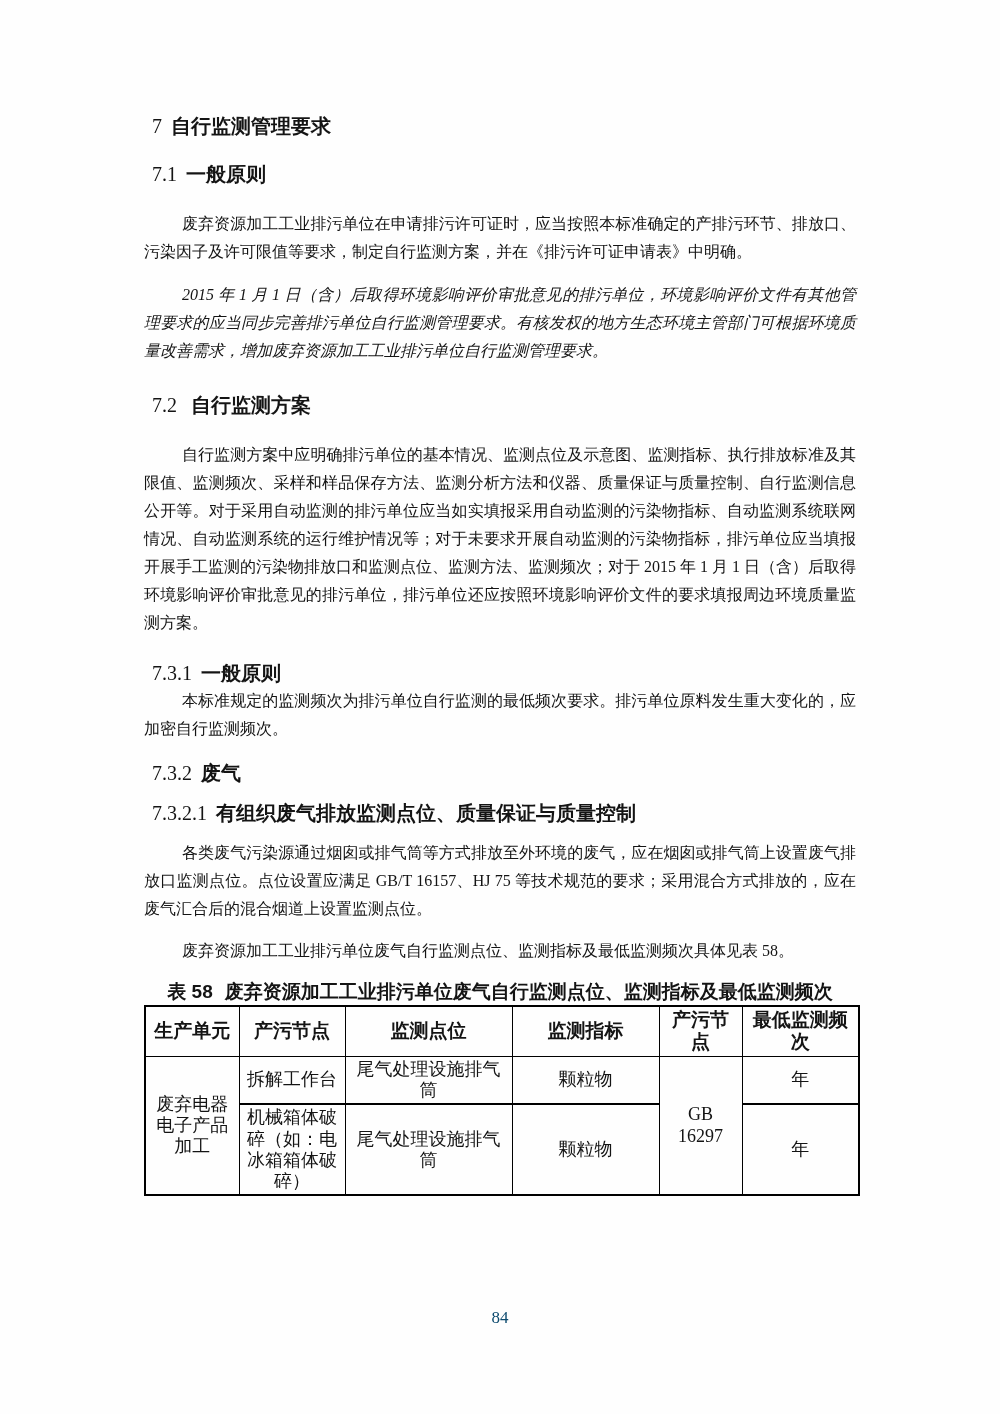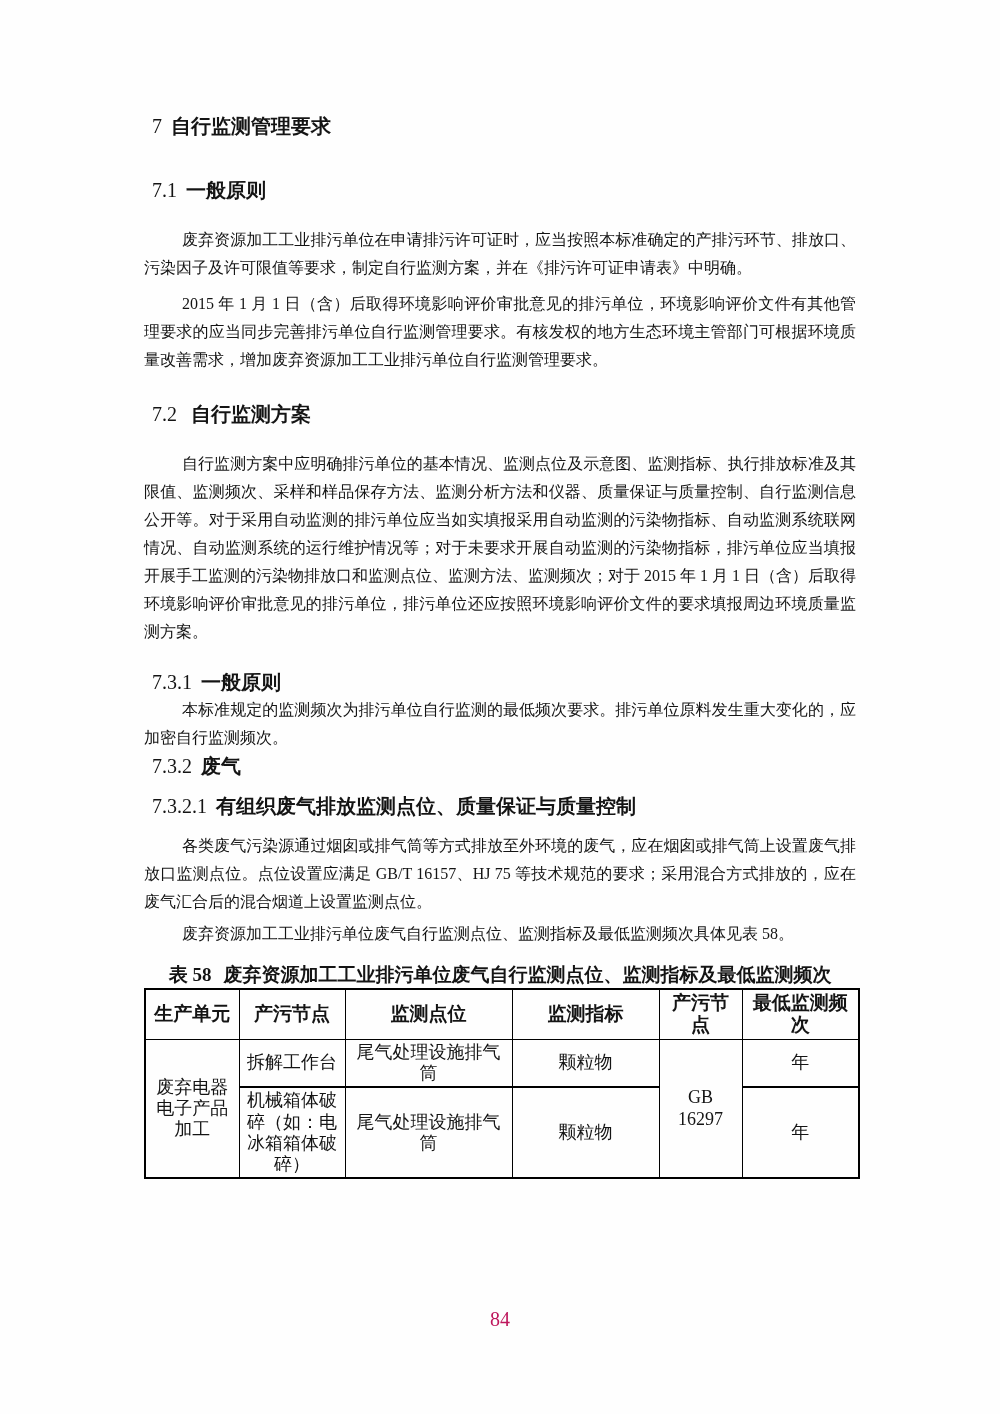--- a/index.html
+++ b/index.html
@@ -36,54 +36,54 @@
   .hnum {
     font-family: "Liberation Serif", "DejaVu Serif", serif;
     font-weight: 400;
     margin-right: 9px;
   }
   .htitle {
     font-family: "Liberation Sans", "DejaVu Sans", sans-serif;
     font-weight: 700;
   }
   #h7     { margin-top: 0; }
-  #h7_1   { margin-top: 36px; }
+  #h7_1   { margin-top: 20px; }
   #h7_2   { margin-top: 26px; }
   #h7_2 .hnum { margin-right: 14px; }
   #h7_3   { margin-top: 26px; }
   #h7_3_1 { margin-top: 22px; }
-  #h7_3_2 { }
+  #h7_3_2 { margin-top: 16px; }
   #h7_3_2_1 { margin-top: 12px; }
 
   
   p.bodytext {
     font-size: 16px;
     line-height: 28px;
     text-align: justify;
     text-indent: 38px;
     margin: 0;
   }
   #p1 { margin-top: 22px; }
-  #p2 { margin-top: 8px; }
+  #p2 { margin-top: 15px; font-style: italic; }
   #p3 { margin-top: 22px; }
   #p4 { margin-top: 18px; }
   #p5 { margin-top: 0; }
   #p6 { margin-top: 12px; }
-  #p7 { margin-top: 4px; }
+  #p7 { margin-top: 14px; }
 
   
   .table-caption {
     margin-top: 14px;
     text-align: center;
     font-family: "Liberation Sans", "DejaVu Sans", sans-serif;
     font-weight: 700;
     font-size: 19px;
     line-height: 26px;
   }
-  .table-caption .cap-label { margin-right: 12px; font-family: Liberation Serif, serif; }
+  .table-caption .cap-label { margin-right: 12px; }
 
   
   table.t58 {
     border-collapse: collapse;
     table-layout: fixed;
     width: 714px;
     margin-top: 0;
     font-size: 18px;
     line-height: 1.18;
   }
@@ -104,23 +104,23 @@
   tr.row-a td { height: 24px; }
   tr.row-b td { height: 64px; }
   tr.row-a td.divide { border-bottom: 2px solid #000; }
 
   
   .pagenum {
     position: absolute;
     left: 0; top: 1308px;
     width: 1000px;
     text-align: center;
-    font-size: 20px;
+    font-size: 17px;
     font-family: "Liberation Serif", "DejaVu Serif", serif;
-    color: #be185d;
+    color: #0c4a6e;
   }
 </style>
 </head>
 <body>
 
 <div class="page">
   <main class="content">
 
     <h1 class="hd" id="h7"><span class="hnum">7</span><span class="htitle">自行监测管理要求</span></h1>
 

